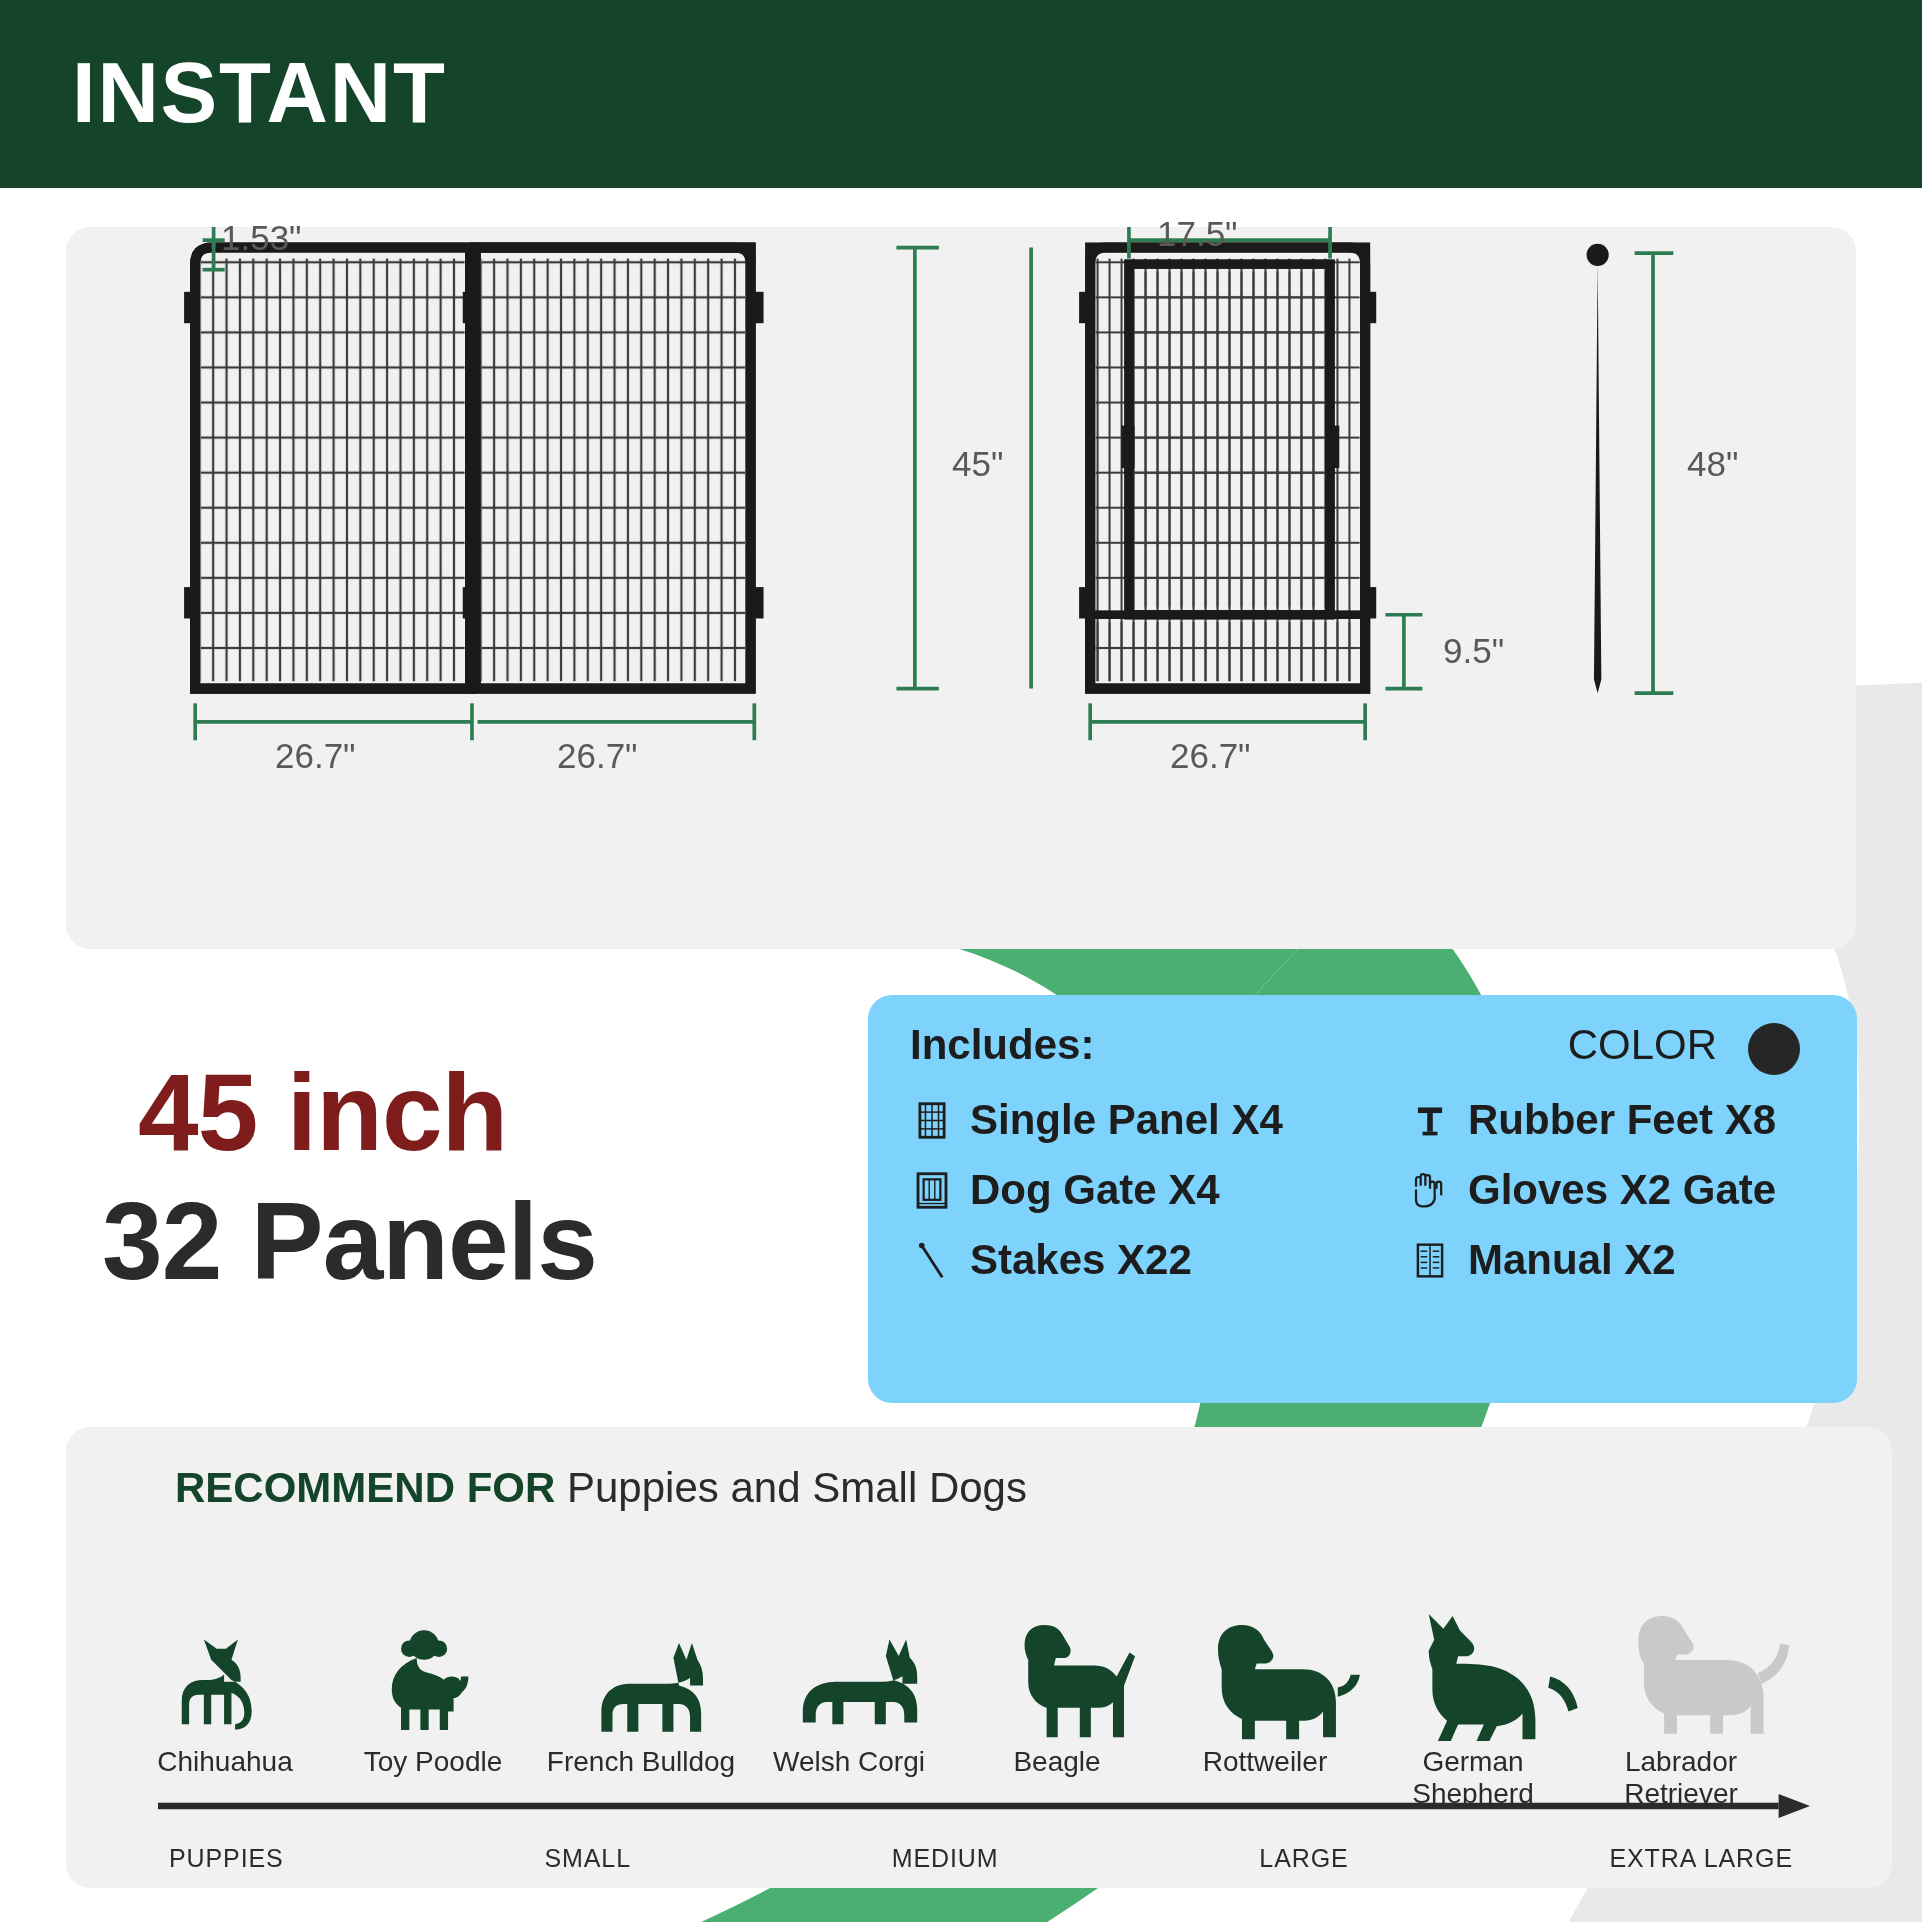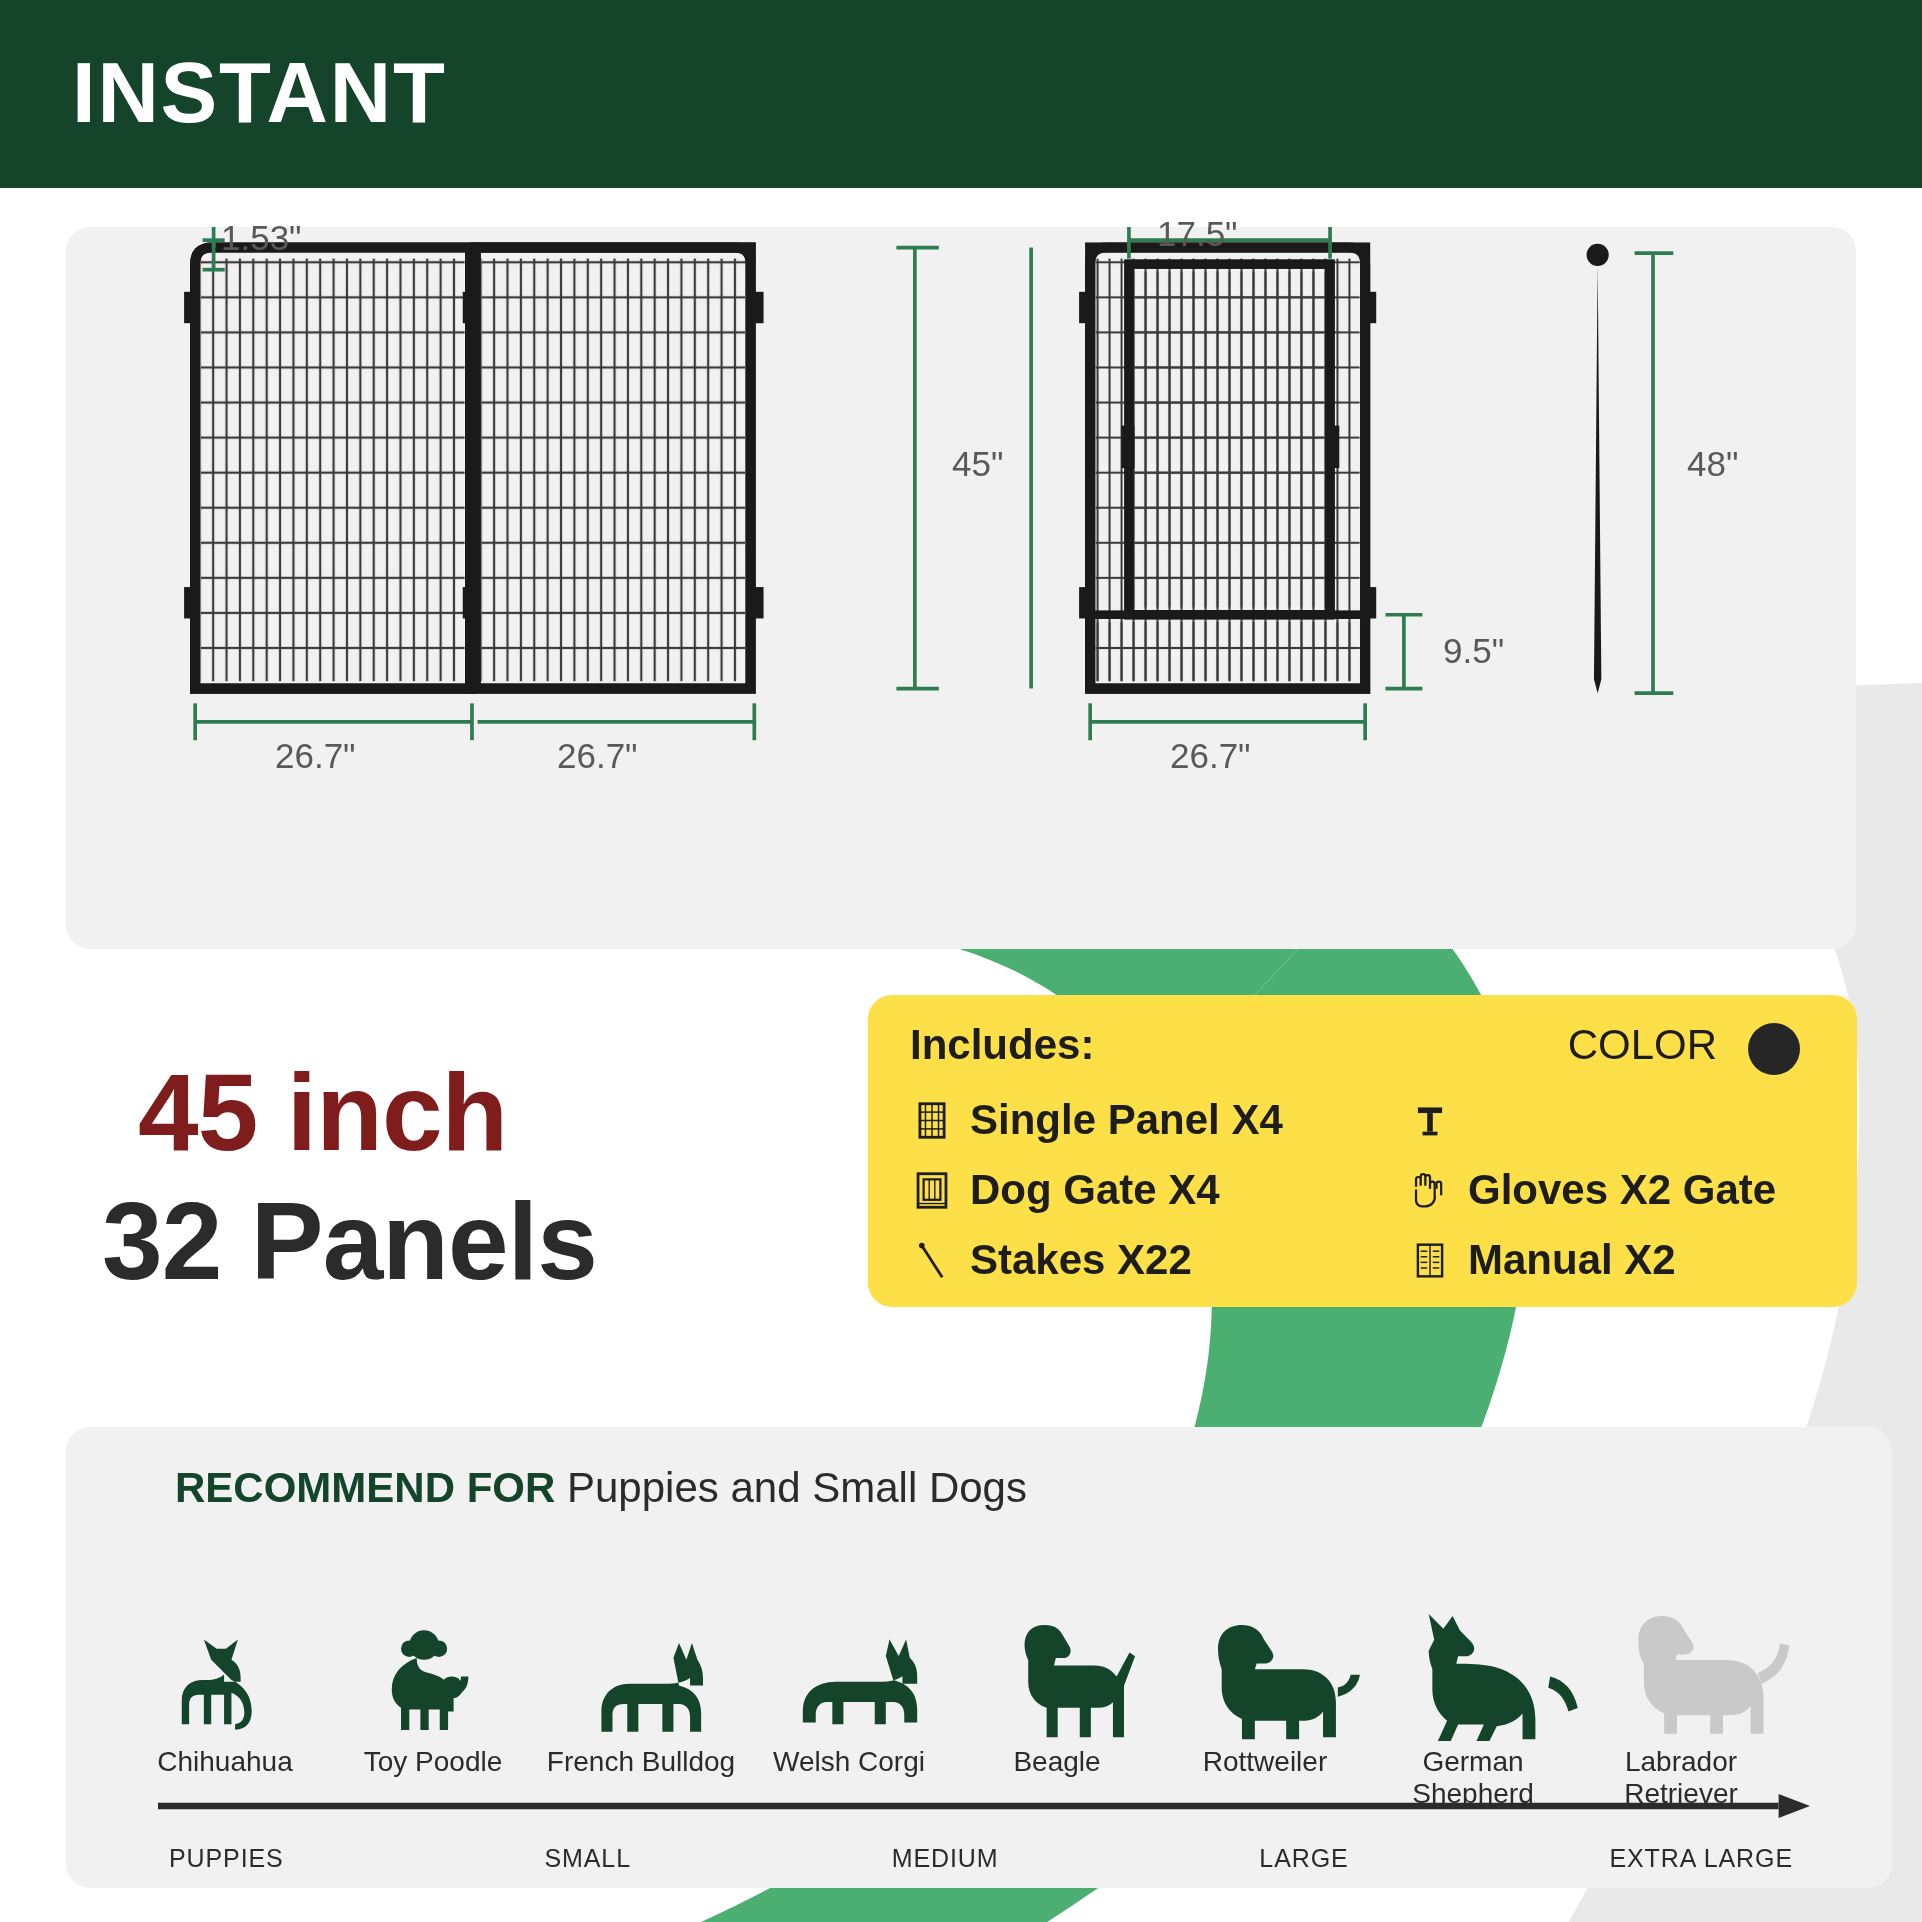--- a/index.html
+++ b/index.html
@@ -35,22 +35,22 @@
     position:absolute;left:102px;top:1048px;z-index:3;
   }
   .bigtitle .l1{
     font-size:109px;font-weight:bold;color:#7f1d1d;line-height:1.18;letter-spacing:-0.9px;margin-left:36px;
   }
   .bigtitle .l2{
     font-size:109px;font-weight:bold;color:#2b2b2b;line-height:1.18;letter-spacing:-0.9px;
   }
   
   .inc-card{
-    position:absolute;left:868px;top:995px;width:989px;height:312px;
-    background:#fde047;border-radius:24px;z-index:3;
+    position:absolute;left:868px;top:995px;width:989px;height:408px;
+    background:#7dd3fc;border-radius:24px;z-index:3;
   }
   .inc-title{
     position:absolute;left:42px;top:26px;font-size:42px;font-weight:bold;color:#1d1d1d;
   }
   .color-label{
     position:absolute;right:140px;top:26px;font-size:42px;font-weight:normal;color:#1d1d1d;
   }
   .color-dot{
     position:absolute;right:57px;top:28px;width:52px;height:52px;border-radius:50%;
     background:#262626;
@@ -256,20 +256,21 @@
 
   <div class="inc-col right">
     <div class="inc-row">
       <span class="inc-ico">
         <svg width="54" height="41" viewBox="0 0 58 44">
             <rect x="16" y="8" width="26" height="6" fill="#1d1d1d"></rect>
             <rect x="26" y="14" width="6" height="20" fill="#1d1d1d"></rect>
             <rect x="21" y="34" width="16" height="4" fill="#1d1d1d"></rect>
           </svg>
       </span>
+      <span class="inc-lbl">Rubber Feet X8</span>
     </div>
     <div class="inc-row">
       <span class="inc-ico">
         <svg width="54" height="41" viewBox="0 0 58 44">
             <path d="M14 18 v-8 a2.5 2.5 0 0 1 5 0 v7 M19 17 v-10 a2.5 2.5 0 0 1 5 0 v10 M24 17 v-9 a2.5 2.5 0 0 1 5 0 v10 M29 20 v-5 a2.5 2.5 0 0 1 5 0 v12 a10 10 0 0 1 -10 12 h-4 a7 7 0 0 1 -6 -6 v-12" fill="none" stroke="#1d1d1d" stroke-width="2.4"></path>
             <path d="M36 20 v-5 a2.5 2.5 0 0 1 5 0 v12" fill="none" stroke="#1d1d1d" stroke-width="2.4"></path>
           </svg>
       </span>
       <span class="inc-lbl">Gloves X2 Gate</span>
     </div>

